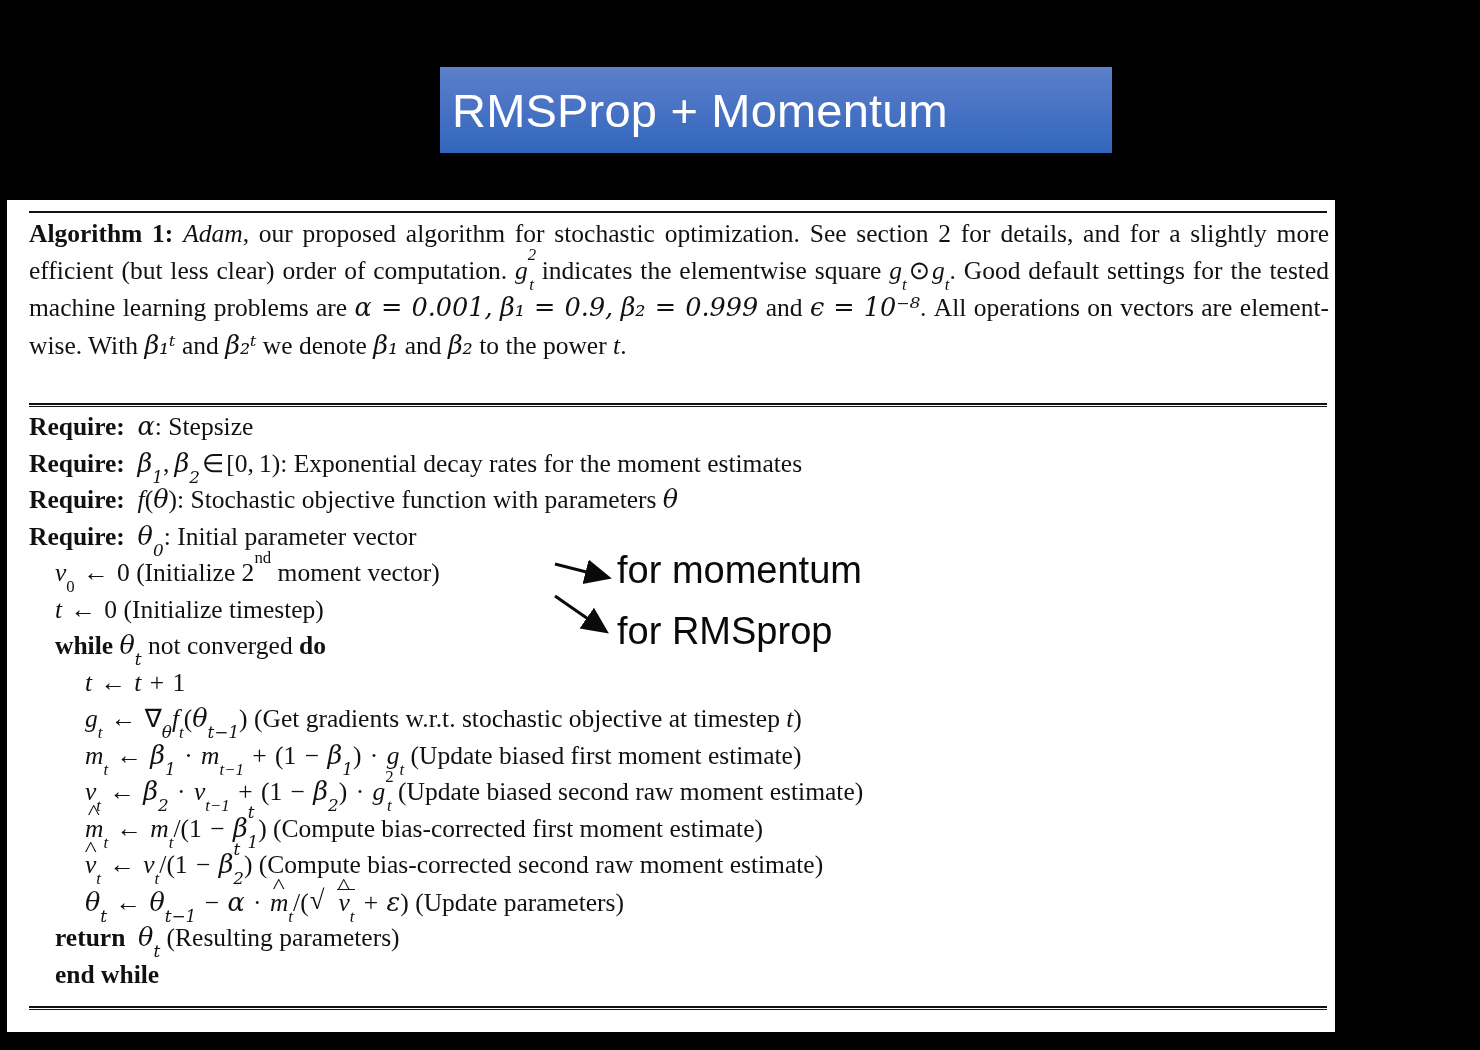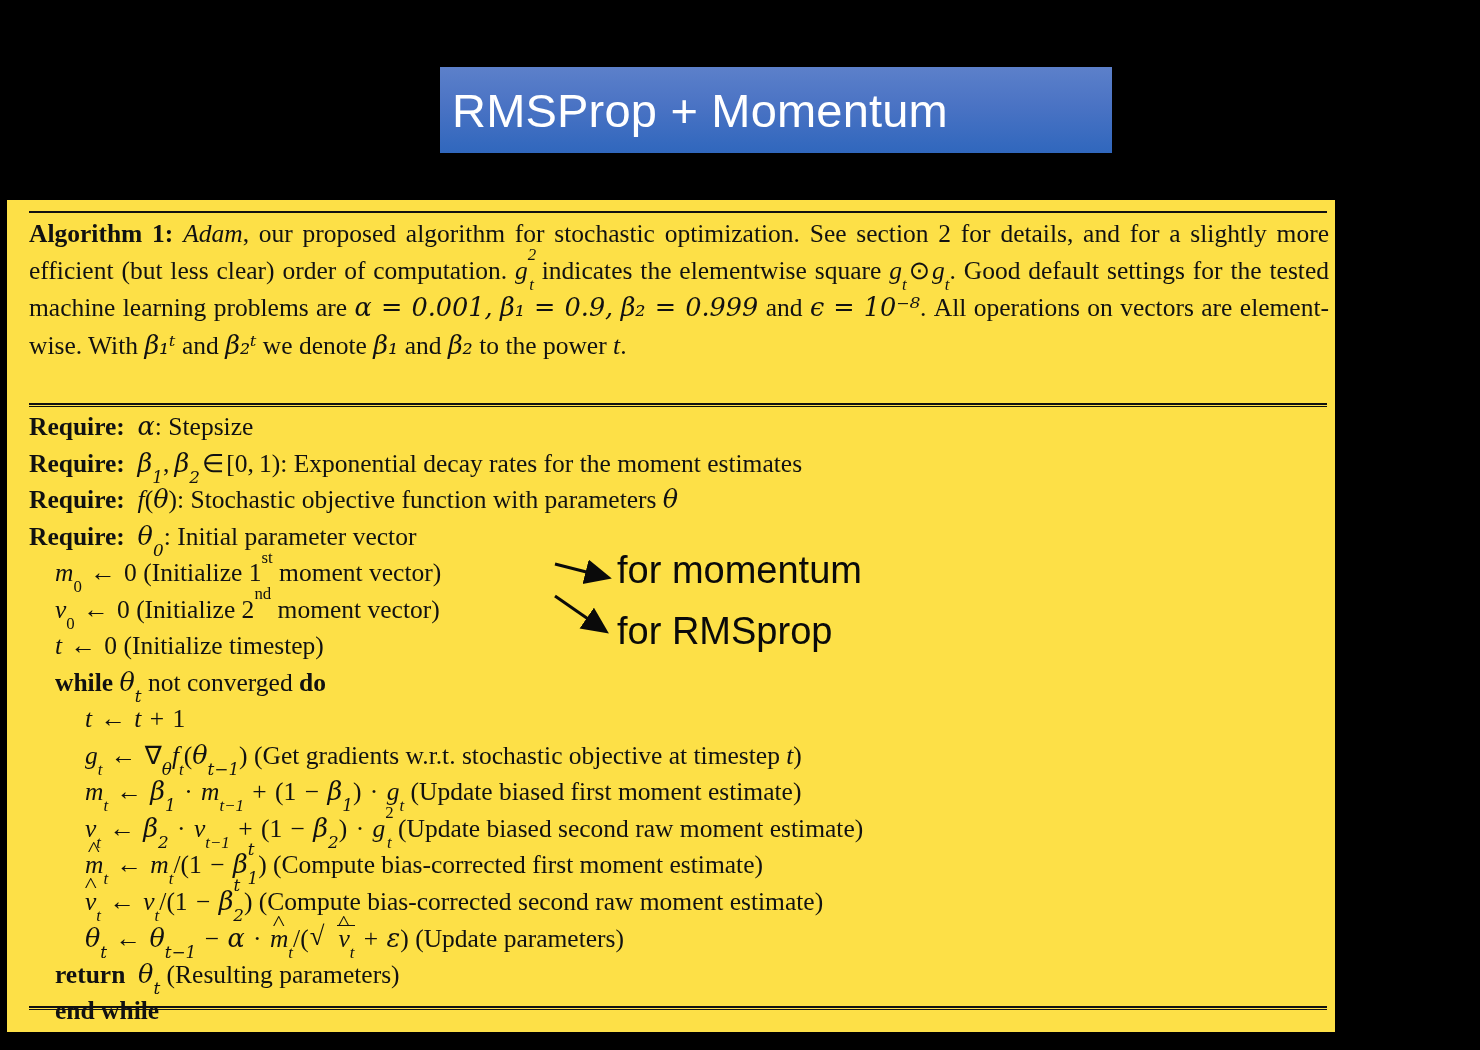--- a/index.html
+++ b/index.html
@@ -37,21 +37,21 @@
     line-height: 1;
   }
 
   
   #algo-panel {
     position: absolute;
     left: 7px;
     top: 200px;
     width: 1328px;
     height: 832px;
-    background: #fde047;
+    background: #ffffff;
     overflow: hidden;
   }
   .algo-inner {
     position: relative;
     padding: 0;
     width: 100%;
     height: 100%;
   }
 
   .hrule {
@@ -202,21 +202,20 @@
     <div id="algo-body">
 
       <span class="algo-line"><span class="kw">Require:</span>&nbsp; <span class="mgreek">α</span><span>: Stepsize</span></span>
 
       <span class="algo-line"><span class="kw">Require:</span>&nbsp; <span class="mgreek">β<sub>1</sub></span><span class="mn">, </span><span class="mgreek">β<sub>2</sub></span><span class="op">∈</span><span class="mn">[0, 1</span><span>): Exponential decay rates for the moment estimates</span></span>
 
       <span class="algo-line"><span class="kw">Require:</span>&nbsp; <span class="mi">f</span><span class="mn">(</span><span class="mgreek">θ</span><span>): Stochastic objective function with parameters </span><span class="mgreek">θ</span></span>
 
       <span class="algo-line"><span class="kw">Require:</span>&nbsp; <span class="mgreek">θ<sub>0</sub></span><span>: Initial parameter vector</span></span>
 
-      <span class="algo-line ind1"><span class="mi">m</span><sub class="mn">0</sub> <span class="op">←</span> <span class="mn">0</span> <span>(Initialize 1</span><sup>st</sup><span> moment vector)</span></span>
 
       <span class="algo-line ind1"><span class="mi">v</span><sub class="mn">0</sub> <span class="op">←</span> <span class="mn">0</span> <span>(Initialize 2</span><sup>nd</sup><span> moment vector)</span></span>
 
       <span class="algo-line ind1"><span class="mi">t</span> <span class="op">←</span> <span class="mn">0</span> <span>(Initialize timestep)</span></span>
 
       <span class="algo-line ind1"><span class="kw">while</span> <span class="mgreek">θ<sub>t</sub></span> <span>not converged</span> <span class="kw">do</span></span>
 
       <span class="algo-line ind3"><span class="mi">t</span> <span class="op">←</span> <span class="mi">t</span> <span class="op">+</span> <span class="mn">1</span></span>
 
       <span class="algo-line ind3"><span class="mi">g</span><sub class="mi">t</sub> <span class="op">←</span> <span class="mn">∇</span><sub class="mgreek">θ</sub><span class="mi">f</span><sub class="mi">t</sub><span class="mn">(</span><span class="mgreek">θ<sub>t−1</sub></span><span class="mn">)</span> <span>(Get gradients w.r.t. stochastic objective at timestep </span><span class="mi">t</span><span class="mn">)</span></span>

